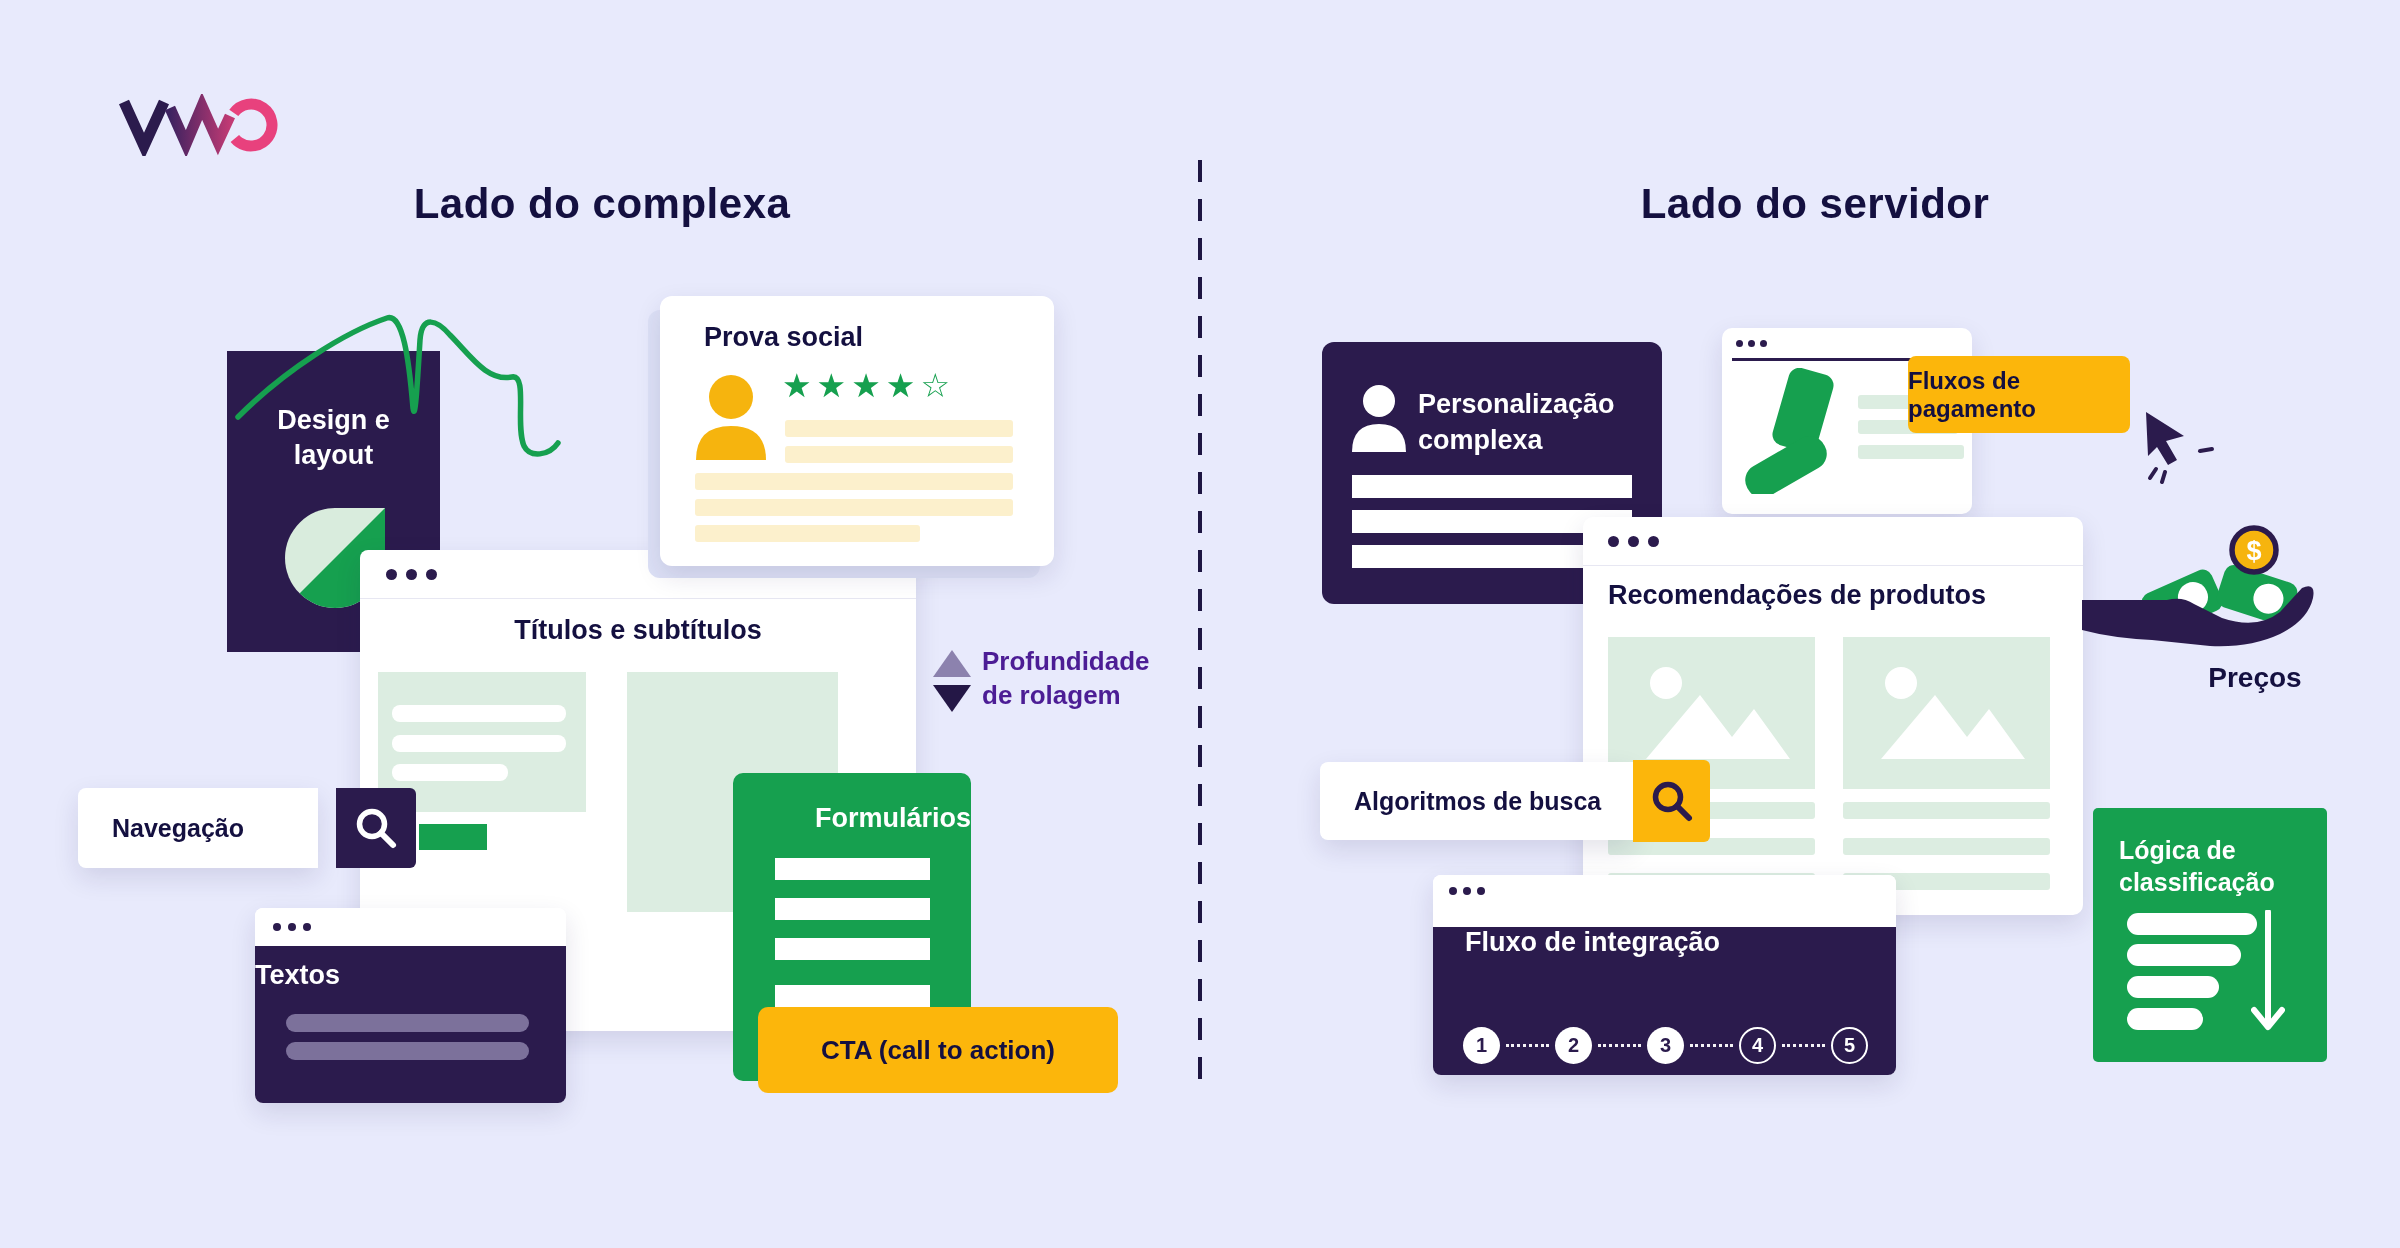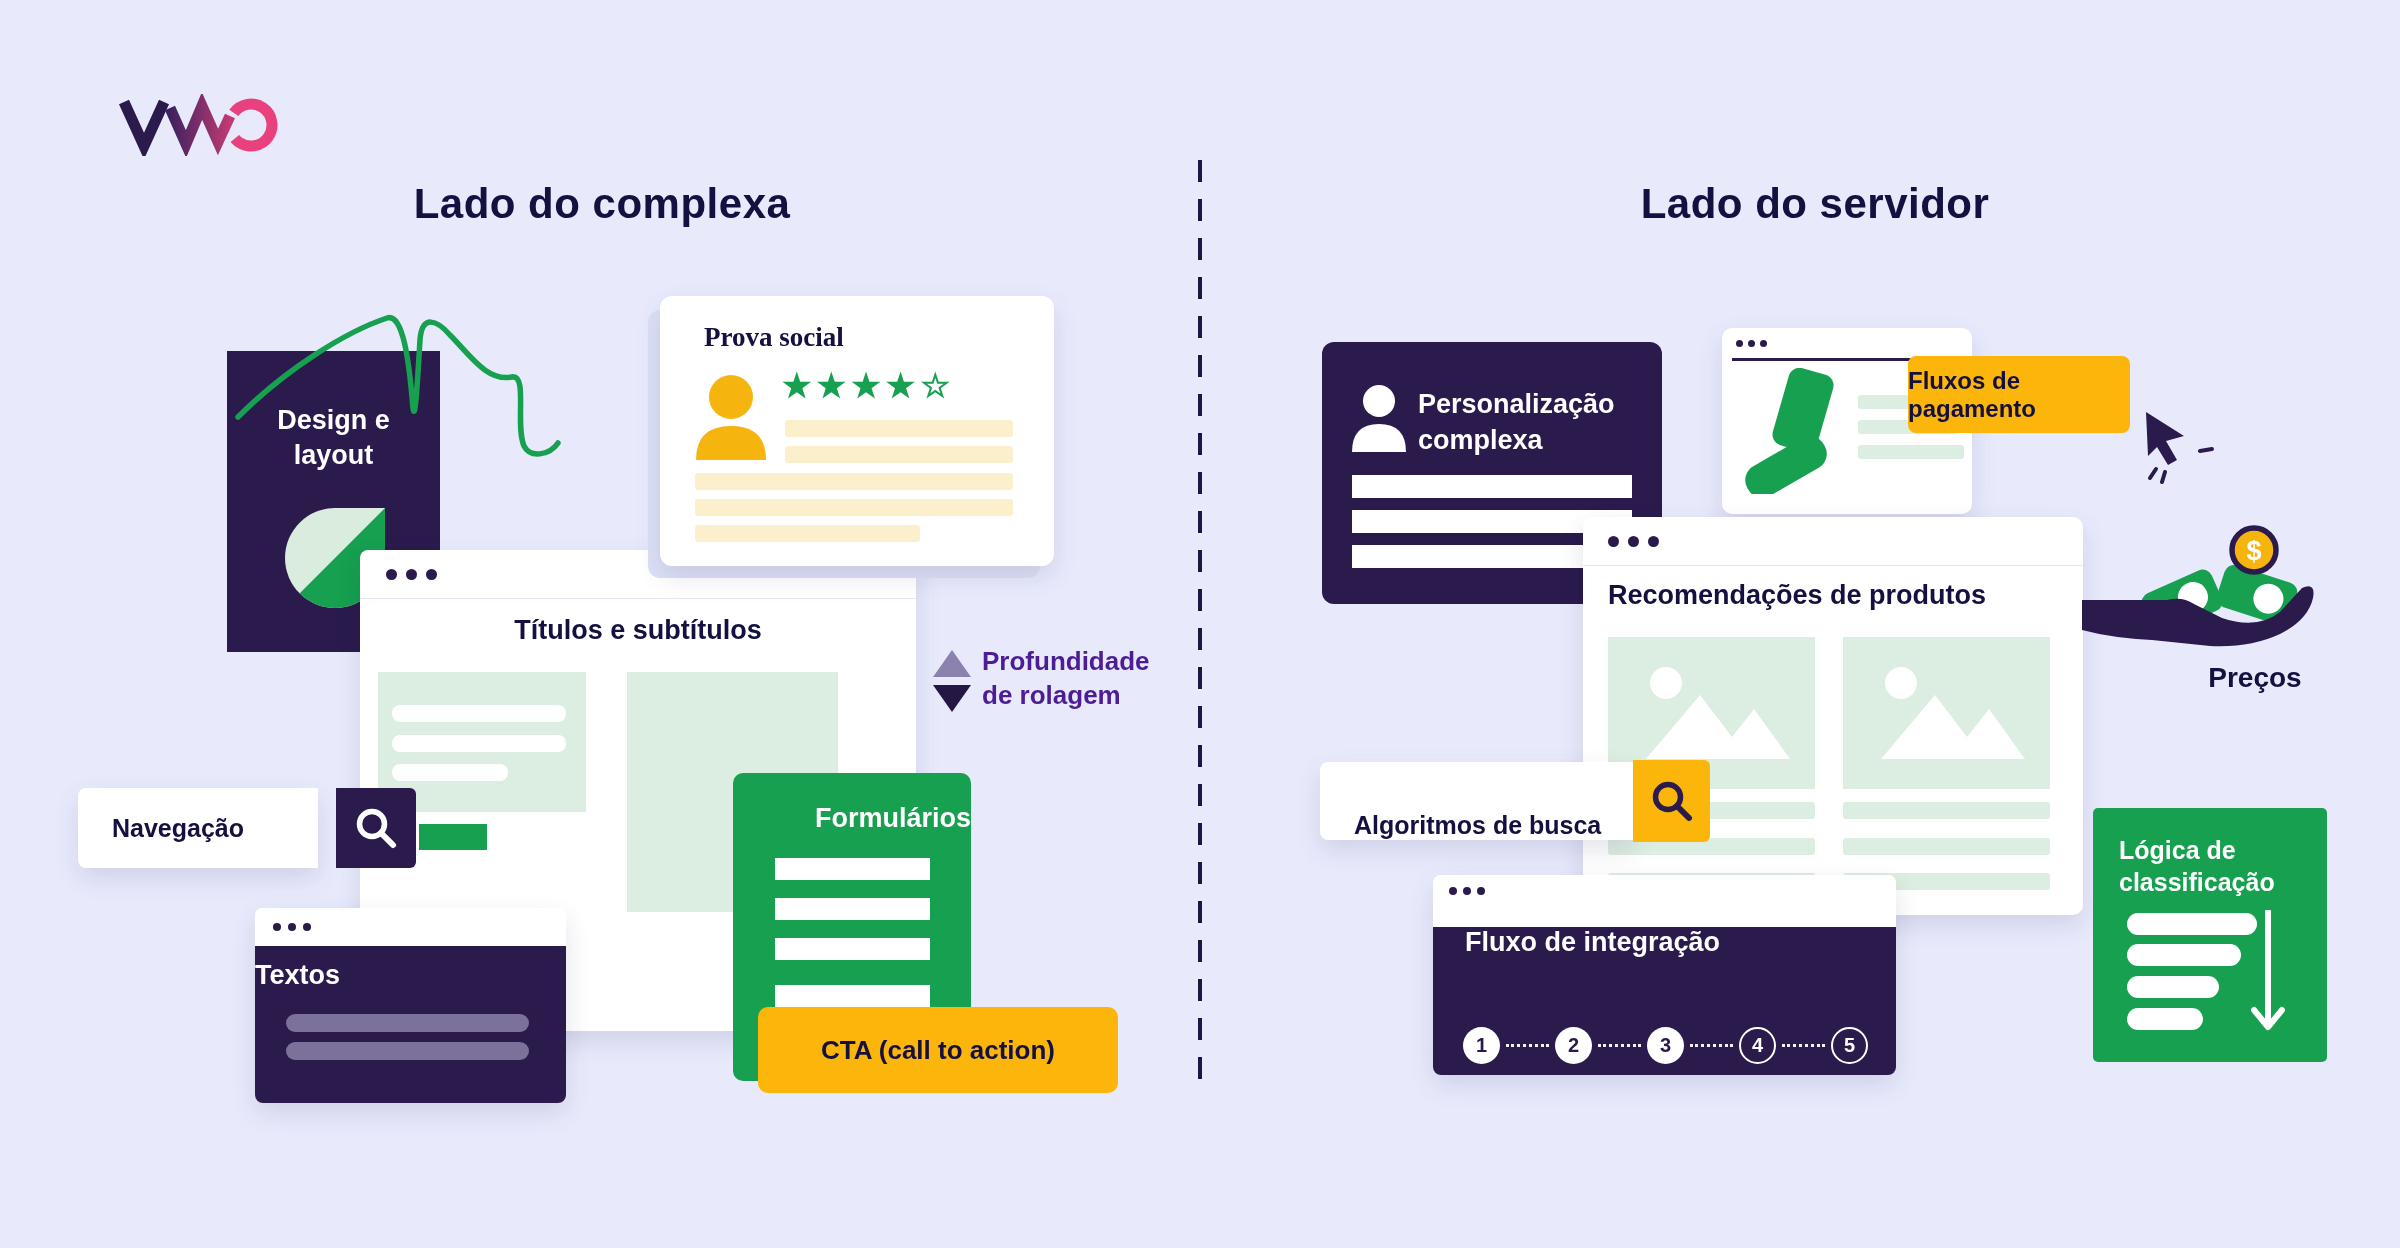--- a/index.html
+++ b/index.html
@@ -89,21 +89,21 @@
       <div class="abs mint" style="left:18px;top:122px;width:208px;height:140px;">
         <div class="abs whiteline" style="left:14px;top:33px;width:174px;height:17px;"></div>
         <div class="abs whiteline" style="left:14px;top:63px;width:174px;height:17px;"></div>
         <div class="abs whiteline" style="left:14px;top:92px;width:116px;height:17px;"></div>
       </div>
       <div class="abs mint" style="left:267px;top:122px;width:211px;height:240px;"></div>
       <div class="abs" style="left:59px;top:274px;width:68px;height:26px;background:#16a04f;"></div>
     </div>
 
     <div class="abs" style="left:648px;top:310px;width:392px;height:268px;background:#dde1f6;border-radius:12px;z-index:4;"></div>
-    <div class="abs window" style="left:660px;top:296px;width:394px;height:270px;border-radius:12px;z-index:5;font-family:Liberation Serif, serif;">
+    <div class="abs window" style="left:660px;top:296px;width:394px;height:270px;border-radius:12px;z-index:5;">
       <div class="card-title" style="margin:26px 0 0 44px;">Prova social</div>
       <svg class="abs" style="left:34px;top:78px;" width="74" height="86" viewBox="0 0 74 86">
         <circle cx="37" cy="23" r="22" fill="#f6b40e"></circle>
         <path d="M2 86 Q2 52 37 52 Q72 52 72 86 Z" fill="#f6b40e"></path>
       </svg>
       <div class="abs" style="left:122px;top:70px;font-size:33px;color:#16a04f;letter-spacing:5px;">
         <span>★</span><span>★</span><span>★</span><span>★</span><span>☆</span>
       </div>
       <div class="abs paleline" style="left:125px;top:124px;width:228px;height:17px;"></div>
       <div class="abs paleline" style="left:125px;top:150px;width:228px;height:17px;"></div>
@@ -230,21 +230,21 @@
       </div>
       <div class="abs mintline" style="left:25px;top:285px;width:207px;height:17px;"></div>
       <div class="abs mintline" style="left:260px;top:285px;width:207px;height:17px;"></div>
       <div class="abs mintline" style="left:25px;top:321px;width:207px;height:17px;"></div>
       <div class="abs mintline" style="left:260px;top:321px;width:207px;height:17px;"></div>
       <div class="abs mintline" style="left:25px;top:356px;width:207px;height:17px;"></div>
       <div class="abs mintline" style="left:260px;top:356px;width:207px;height:17px;"></div>
     </div>
 
     <div class="abs window" style="left:1320px;top:762px;width:313px;height:78px;border-radius:8px 0 0 8px;z-index:3;
-         display:flex;align-items:flex-end;padding-left:34px;box-sizing:border-box;">
+         display:flex;align-items:center;padding-left:34px;box-sizing:border-box;">
       <span style="font-size:25px;">Algoritmos de busca</span>
     </div>
     <div class="abs yellow" style="left:1633px;top:760px;width:77px;height:82px;border-radius:0 6px 6px 0;z-index:3;
          display:flex;align-items:center;justify-content:center;">
       <svg width="46" height="46" viewBox="0 0 46 46">
         <circle cx="19" cy="19" r="12.5" fill="none" stroke="#2b1b4d" stroke-width="5.5"></circle>
         <line x1="28" y1="28" x2="40" y2="40" stroke="#2b1b4d" stroke-width="6" stroke-linecap="round"></line>
       </svg>
     </div>
 

